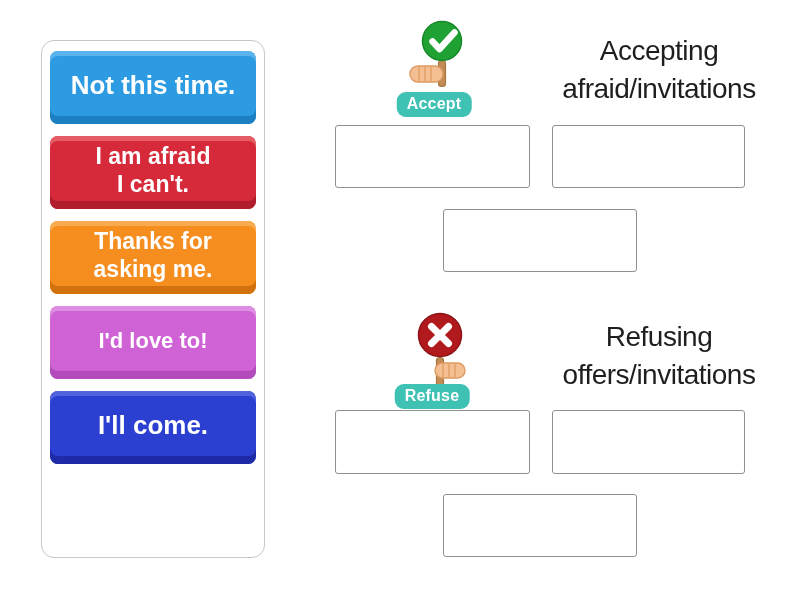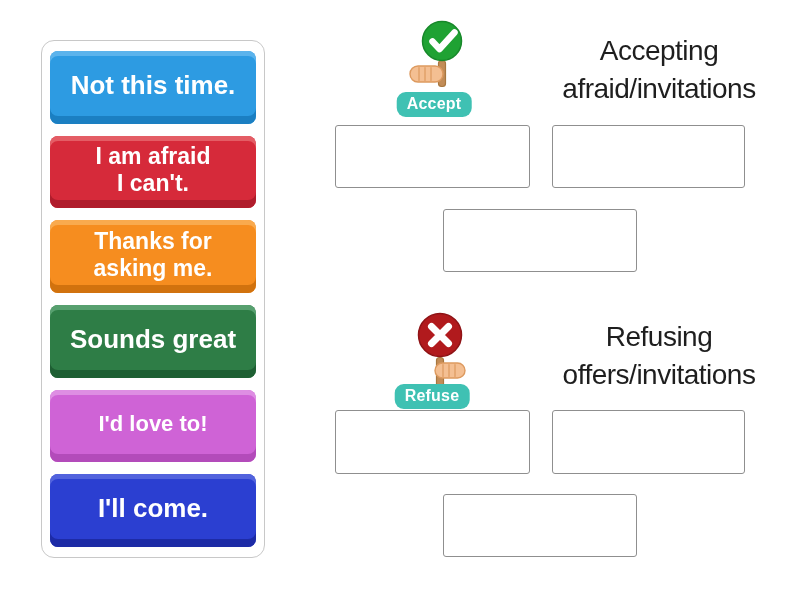--- a/index.html
+++ b/index.html
@@ -77,21 +77,20 @@
 <body>
 
 <div class="stage">
 
   <div class="word-bank">
     <div class="card" style="background: rgb(45, 155, 226); box-shadow: rgb(91, 179, 236) 0px 5px 0px inset, rgb(27, 127, 194) 0px -8px 0px inset; font-size: 26px;">Not this time.</div>
     <div class="card" style="background: rgb(214, 42, 58); box-shadow: rgb(228, 93, 101) 0px 5px 0px inset, rgb(176, 29, 44) 0px -8px 0px inset; font-size: 23px;">I am afraid
 I can't.</div>
     <div class="card" style="background: rgb(246, 141, 31); box-shadow: rgb(249, 170, 78) 0px 5px 0px inset, rgb(209, 114, 14) 0px -8px 0px inset; font-size: 23px;">Thanks for
 asking me.</div>
-    <div class="card" style="background: rgb(46, 125, 70); box-shadow: rgb(87, 160, 111) 0px 5px 0px inset, rgb(30, 95, 51) 0px -8px 0px inset; font-size: 26px;">Sounds great</div>
     <div class="card" style="background: rgb(207, 99, 214); box-shadow: rgb(222, 142, 227) 0px 5px 0px inset, rgb(179, 75, 186) 0px -8px 0px inset; font-size: 22px;">I'd love to!</div>
     <div class="card" style="background: rgb(43, 63, 209); box-shadow: rgb(82, 99, 221) 0px 5px 0px inset, rgb(29, 43, 166) 0px -8px 0px inset; font-size: 26px;">I'll come.</div>
   </div>
 
   <svg class="sign-icon" style="left:402px;top:20px;" width="66" height="72" viewBox="0 0 66 72">
     <rect x="36.5" y="40.5" width="7" height="26" rx="3" style="fill:var(--stick-color);stroke:var(--stick-outline);stroke-width:1.2"></rect>
     <circle cx="40" cy="21" r="19.5" style="fill:var(--accept-circle);stroke:var(--accept-circle-edge);stroke-width:1.5"></circle>
     <path d="M30.5 21.5 l7 7.5 L52.5 12.5" fill="none" style="stroke:var(--mark-color);stroke-width:6.5;stroke-linecap:round;stroke-linejoin:round"></path>
     <g>
       <rect x="8" y="46" width="33" height="16" rx="8" style="fill:var(--hand-color);stroke:var(--hand-outline);stroke-width:1.4"></rect>

